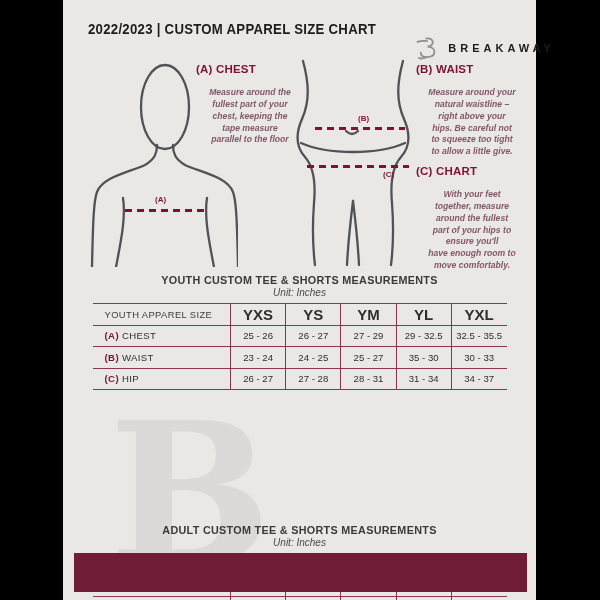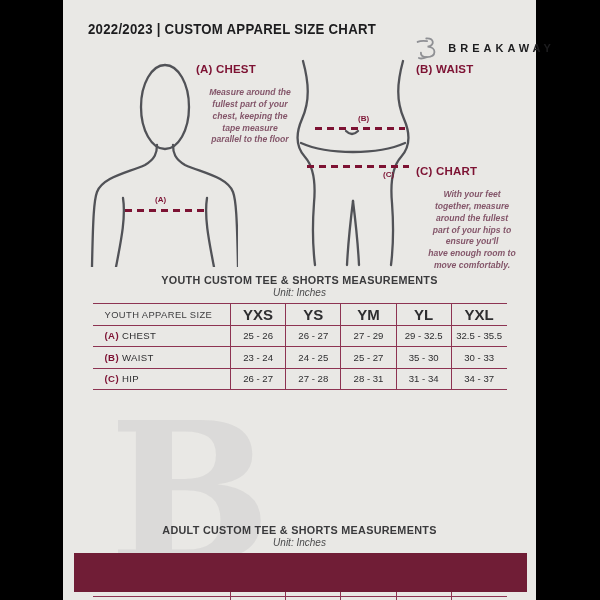--- a/index.html
+++ b/index.html
@@ -115,20 +115,21 @@
     <div class="dash" style="left:244px;top:110px;width:102px"></div>
     <span class="marker" style="left:320px;top:115px">(C)</span>
 
     <div class="note" style="left:133px;top:8px;width:108px">
       <h3>(A) CHEST</h3>
       <p>Measure around the fullest part of your chest, keeping the tape measure parallel to the floor</p>
     </div>
 
     <div class="note" style="left:353px;top:8px;width:112px">
       <h3>(B) WAIST</h3>
+      <p>Measure around your natural waistline – right above your hips. Be careful not to squeeze too tight to allow a little give.</p>
     </div>
 
     <div class="note" style="left:353px;top:110px;width:112px">
       <h3>(C) CHART</h3>
       <p class="pre">With your feet together, measure around the fullest part of your hips to ensure you'll
 have enough room to move comfortably.</p>
     </div>
   </div>
 
   <div class="tbl-block above" style="top:274px">

